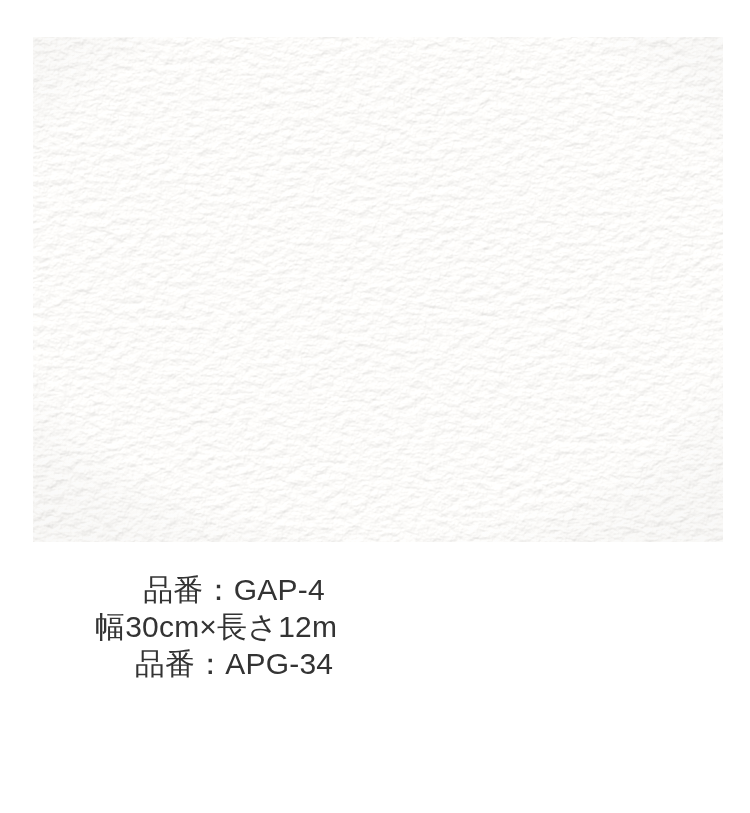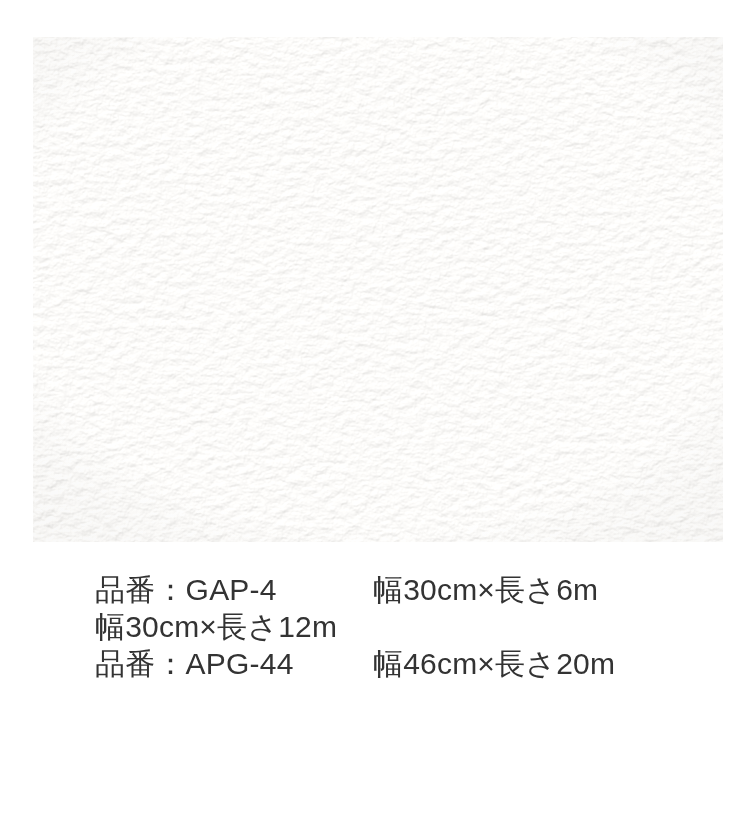--- a/index.html
+++ b/index.html
@@ -17,20 +17,21 @@
     top: 37px;
     width: 690px;
     height: 505px;
     overflow: hidden;
   }
   .photo svg { display: block; }
   .specs {
     position: absolute;
     left: 95px;
     top: 571px;
+    text-align: center;
   }
   .spec-row {
     display: flex;
     align-items: baseline;
     font-size: 30px;
     line-height: 37.2px;
     color: #333333;
     white-space: nowrap;
     letter-spacing: 0.2px;
   }
@@ -64,26 +65,22 @@
         </radialGradient>
       </defs>
       <rect width="690" height="505" fill="#f5f3ef" filter="url(#stucco)"></rect>
       <rect width="690" height="505" fill="url(#vig)"></rect>
     </svg>
   </figure>
 
   <section class="specs">
     <div class="spec-row">
       <span class="spec-code">品番：GAP-4</span>
-      <span class="spec-size">幅30cm×長さ6m</span>
     </div>
     <div class="spec-row">
       <span class="spec-size">幅30cm×長さ12m</span>
     </div>
     <div class="spec-row">
-    </div>
-    <div class="spec-row">
-      <span class="spec-code">品番：APG-44</span>
-      <span class="spec-size">幅46cm×長さ20m</span>
+      <span class="spec-code">品番：APG-34</span>
     </div>
   </section>
 
 </div>
 
 </body></html>

